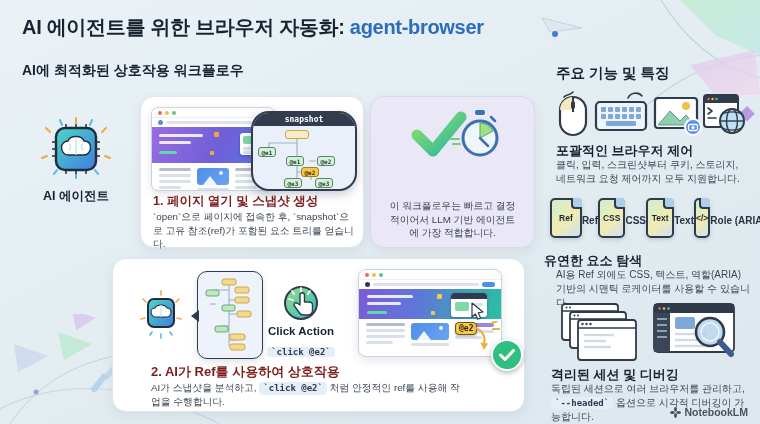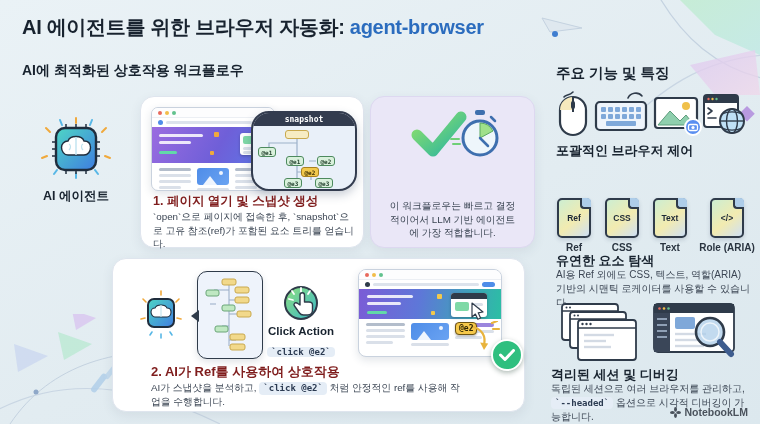--- a/index.html
+++ b/index.html
@@ -52,21 +52,21 @@
   .ref-badge{position:absolute;font-family:"DejaVu Sans Mono","Liberation Mono",monospace;font-size:8px;font-weight:800;
              background:#f5c84b;border:1.5px solid #6d5413;color:#2e2505;border-radius:4px;padding:0 3px;line-height:11px;box-shadow:0 1px 2px rgba(0,0,0,.3);}
   .check-circle{border-radius:50%;background:#2fbf7f;border:2.5px solid #fff;box-shadow:0 2px 5px rgba(30,60,45,.35);display:flex;align-items:center;justify-content:center;}
   .bubble{background:#eef3fb;border:1.5px solid #2f3b4a;border-radius:10px;box-shadow:0 3px 7px rgba(45,65,95,.15);}
   .bubble::before{content:"";position:absolute;left:-7px;top:38px;border-top:6px solid transparent;border-bottom:6px solid transparent;border-right:8px solid #2f3b4a;}
   .click-label{font-size:11.5px;font-weight:800;color:#18232f;text-align:center;}
   
   .feat-title{font-size:13px;font-weight:800;color:#18232f;white-space:nowrap;}
   .feat-body{font-size:10px;line-height:1.38;color:#3c4654;}
   .doc-row{display:flex;}
-  .doc-col{display:flex;flex-direction:column;align-items:center;}
+  .doc-col{display:flex;flex-direction:row;align-items:center;}
   .doc{width:30px;height:36px;border:2px solid #2f3b4a;border-radius:5px;position:relative;
        background:linear-gradient(140deg,#cdeed2 0%,#f2ebb0 55%,#cfe0f4 100%);
        display:flex;align-items:center;justify-content:center;font-size:8.5px;font-weight:800;color:#1c2836;box-shadow:0 2px 4px rgba(45,65,95,.18);}
   .doc::before{content:"";position:absolute;top:-2px;right:-2px;width:9px;height:9px;background:#aecdE9;border-left:2px solid #2f3b4a;border-bottom:2px solid #2f3b4a;border-radius:0 4px 0 4px;}
   .doc-label{margin-top:4px;font-size:10px;font-weight:700;color:#2a3440;white-space:nowrap;}
   .brand{display:flex;align-items:center;gap:3px;font-size:10.5px;font-weight:800;color:#4a525c;}
 </style>
 </head>
 <body>
 
@@ -426,20 +426,21 @@
         <circle cx="160.5" cy="9" r="1.2" fill="#62c28e"></circle>
       <path d="M152 18 l4 3 -4 3" fill="none" stroke="#2f3b4a" stroke-width="1.6" stroke-linecap="round" stroke-linejoin="round"></path>
       <line x1="152" y1="28" x2="160" y2="28" stroke="#2f3b4a" stroke-width="1.6" stroke-linecap="round"></line>
       <circle cx="176" cy="31" r="12" fill="#bfe0f5" stroke="#2f3b4a" stroke-width="2"></circle>
       <ellipse cx="176" cy="31" rx="5.5" ry="12" fill="none" stroke="#2f3b4a" stroke-width="1.4"></ellipse>
       <line x1="164" y1="31" x2="188" y2="31" stroke="#2f3b4a" stroke-width="1.4"></line>
       <path d="M166 24 a16 10 0 0 1 20 0 M166 38 a16 10 0 0 0 20 0" fill="none" stroke="#2f3b4a" stroke-width="1.2"></path>
     </g>
   </svg>
   <div class="abs feat-title" style="left:556px;top:142px">포괄적인 브라우저 제어</div>
+  <div class="abs feat-body" style="left:556px;top:158px;width:192px">클릭, 입력, 스크린샷부터 쿠키, 스토리지, 네트워크 요청 제어까지 모두 지원합니다.</div>
 
   <div class="abs doc-row" style="left:550px;top:198px">
     <div class="doc-col" style="width:48px">
       <div class="doc">
           <span>Ref</span>
         </div>
       <div class="doc-label">Ref</div>
     </div>
     <div class="doc-col" style="width:48px">
       <div class="doc">
@@ -453,21 +454,21 @@
         </div>
       <div class="doc-label">Text</div>
     </div>
     <div class="doc-col" style="width:66px">
       <div class="doc">
           <span>&lt;/&gt;</span>
         </div>
       <div class="doc-label">Role (ARIA)</div>
     </div>
   </div>
-  <div class="abs feat-title" style="left:556px;top:252px">유연한 요소 탐색</div>
+  <div class="abs feat-title" style="left:544px;top:252px">유연한 요소 탐색</div>
   <div class="abs feat-body" style="left:556px;top:268px;width:196px">AI용 Ref 외에도 CSS, 텍스트, 역할(ARIA) 기반의 시맨틱 로케이터를 사용할 수 있습니다.</div>
 
   <svg class="abs" style="left:556px;top:302px" width="192" height="60" viewBox="0 0 192 60">
     <g>
       <rect x="6" y="2" width="56" height="36" rx="3" fill="#fff" stroke="#2f3b4a" stroke-width="1.8"></rect>
       <line x1="6" y1="9" x2="62" y2="9" stroke="#2f3b4a" stroke-width="1.4"></line>
         <circle cx="10.5" cy="5.5" r="1" fill="#2f3b4a"></circle>
         <circle cx="14" cy="5.5" r="1" fill="#2f3b4a"></circle>
       <rect x="14" y="10" width="56" height="36" rx="3" fill="#fff" stroke="#2f3b4a" stroke-width="1.8"></rect>
       <line x1="14" y1="17" x2="70" y2="17" stroke="#2f3b4a" stroke-width="1.4"></line>

